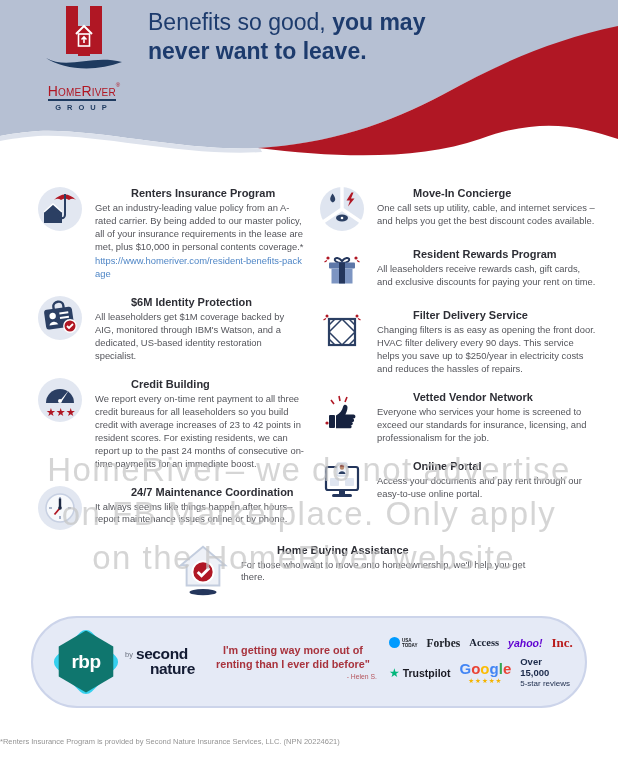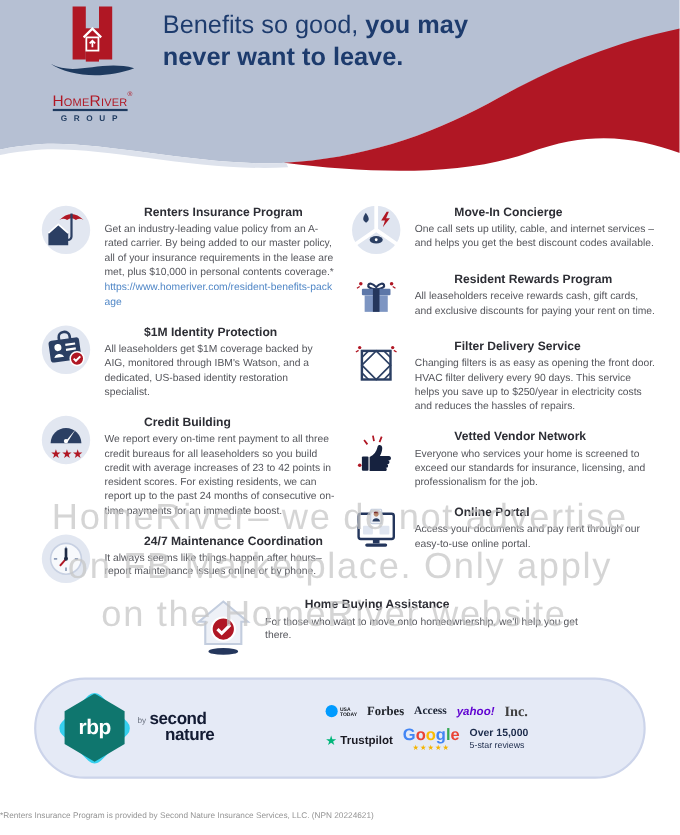--- a/index.html
+++ b/index.html
@@ -51,21 +51,21 @@
   .quote-txt{font-size:10.8px;font-weight:700;color:#a8333d;line-height:1.32;text-align:center;}
   .quote-attr{font-size:6.8px;color:#b5545c;text-align:right;margin-top:2px;}
   .press{flex:1;margin-left:12px;display:flex;flex-direction:column;gap:6px;align-items:center;}
   .press-row{display:flex;align-items:center;gap:9px;}
   .usat{display:flex;align-items:center;gap:2px;}
   .usat-dot{width:11px;height:11px;border-radius:50%;background:#009bff;}
   .usat-txt{font-size:4.6px;font-weight:800;color:#14171c;line-height:1.1;}
   .forbes{font-family:"Liberation Serif",serif;font-weight:700;font-size:11.5px;color:#20242b;}
   .house{font-family:"Liberation Serif",serif;font-weight:700;font-size:10.5px;color:#1a2233;}
   .yahoo{font-weight:800;font-size:10.5px;color:#5f01d1;font-style:italic;}
-  .inc{font-family:"Liberation Serif",serif;font-weight:800;font-size:13px;color:#404040;}
+  .inc{font-family:"Liberation Serif",serif;font-weight:800;font-size:13px;color:#b91c1c;}
   .tp{display:flex;align-items:center;gap:3px;}
   .tp-star{color:#00b67a;font-size:12px;line-height:1;}
   .tp-name{font-size:10.5px;font-weight:700;color:#1b1b24;}
   .google{text-align:center;line-height:1;}
   .gl{font-size:15px;font-weight:700;}
   .g1,.g4{color:#4285F4}.g2,.g6{color:#EA4335}.g3{color:#FBBC05}.g5{color:#34A853}
   .gstars{font-size:6.5px;color:#f4b400;letter-spacing:1px;margin-top:1px;}
   .reviews{line-height:1.15;}
   .rev1{font-size:9.5px;font-weight:700;color:#1b2a4a;}
   .rev2{font-size:8px;color:#1b2a4a;}
@@ -127,21 +127,21 @@
             <rect x="9" y="14" width="28" height="20" rx="3" fill="#2b3f63"></rect>
             <circle cx="17" cy="21" r="3.2" fill="#fff"></circle>
             <path d="M12.5 30 a4.8 4.8 0 0 1 9 0 z" fill="#fff"></path>
             <rect x="24" y="18.5" width="9" height="2" fill="#fff"></rect>
             <rect x="24" y="23" width="9" height="2" fill="#fff"></rect>
           </g>
           <circle cx="34" cy="32" r="6.2" fill="#b01724" stroke="#fff" stroke-width="1.4"></circle>
           <path d="M31 32 l2 2 l4 -4" stroke="#fff" stroke-width="1.8" fill="none"></path>
         </svg>
         <div>
-          <div class="item-title">$1M Identity Protection</div>
+          <div class="item-title">$6M Identity Protection</div>
           <div class="item-body">All leaseholders get $1M coverage backed by AIG, monitored through IBM's Watson, and a dedicated, US-based identity restoration specialist.</div>
         </div>
       </div>
 
       <div class="item">
         <svg class="icn" viewBox="0 0 48 48">
           <circle cx="24" cy="24" r="22" fill="#e2e7f1"></circle>
           <path d="M10 27 a14 14 0 0 1 28 0 z" fill="#2b3f63"></path>
           <path d="M23 26 L33 14 L26 25 Z" fill="#fff"></path>
           <circle cx="24" cy="25" r="2" fill="#fff"></circle>
@@ -279,20 +279,24 @@
         <span class="rbp-txt">rbp</span>
       </div>
     </div>
     <div class="sn">
       <span class="sn-by">by</span>
       <div class="sn-name">
         <div>second</div>
         <div class="l2">nature</div>
       </div>
     </div>
+    <div class="quote">
+      <div class="quote-txt">I'm getting way more out of renting than I ever did before"</div>
+      <div class="quote-attr">- Helen S.</div>
+    </div>
     <div class="press">
       <div class="press-row">
         <div class="usat">
           <div class="usat-dot"></div>
           <div class="usat-txt">
             <div>USA</div>
             <div>TODAY</div>
           </div>
         </div>
         <span class="forbes">Forbes</span>

